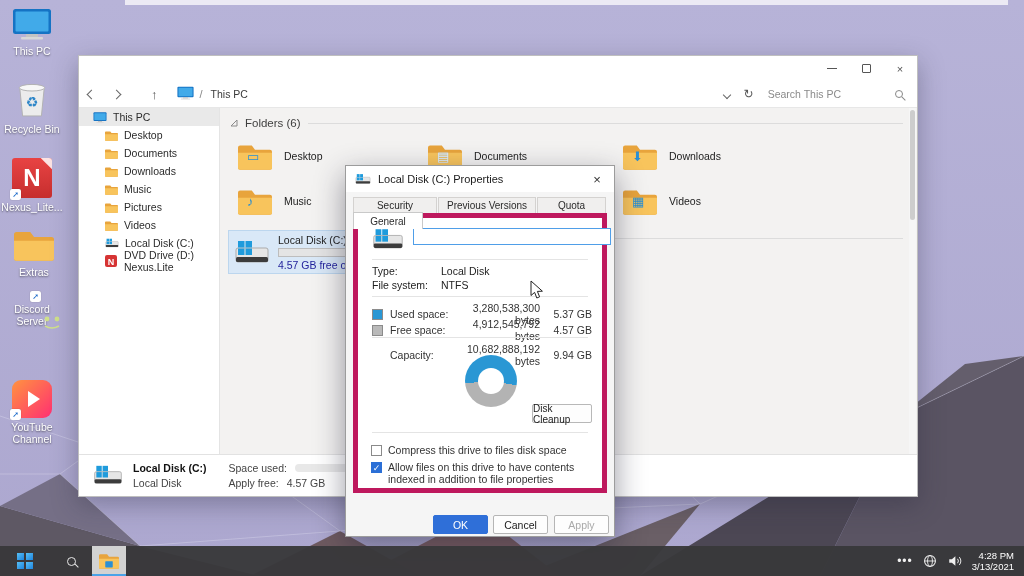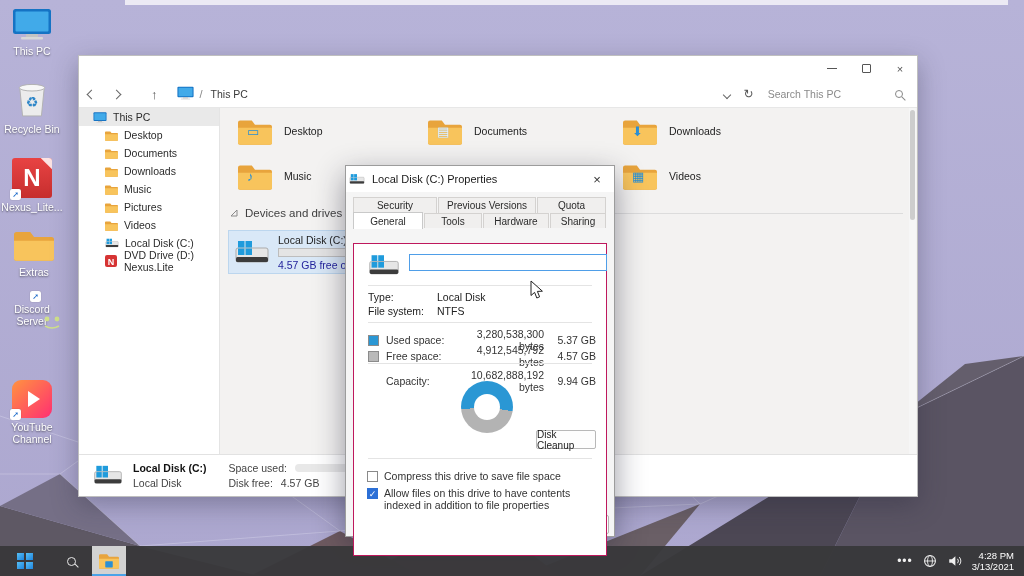--- a/index.html
+++ b/index.html
@@ -98,33 +98,33 @@
   #sb-type { color:#444; }
   .sb-col2 { margin-left:22px; }
   .sb-row { display:flex; align-items:center; gap:8px; color:#444; }
   .sb-bar { width:95px; height:8px; background:#e8e8e8; border-radius:4px; overflow:hidden; }
   .sb-bar .fill { height:100%; width:76%; background:#1b8ad1; border-radius:4px; }
 
   
   #dialog { position:absolute; left:345px; top:165px; width:270px; height:372px; background:#f5f5f5;
             border:1px solid #9c9c9c; box-shadow:0 10px 28px rgba(30,30,50,.45); font-size:10.5px; }
   #dlg-title { position:absolute; left:0; top:0; right:0; height:26px; background:#fff;
-               display:flex; align-items:center; gap:7px; padding-left:3px; }
+               display:flex; align-items:center; gap:7px; padding-left:9px; }
   #dlg-title .t { color:#1a1a1a; font-size:11px; }
   #dlg-close { position:absolute; right:8px; top:4px; width:18px; height:18px; display:flex;
                align-items:center; justify-content:center; color:#333; font-size:13px; }
   .tabrow { position:absolute; left:7px; right:7px; display:flex; }
   #tabrow1 { top:31px; height:16px; }
   #tabrow2 { top:47px; height:15px; }
   .tab { background:#f0efee; border:1px solid #d4d2d0; border-bottom:none; display:flex; align-items:center;
          justify-content:center; color:#2b2b2b; margin-right:1px; font-size:10px; }
   .tab.active { background:#fff; position:relative; z-index:3; height:17px; margin-top:-1px;
                 border:1px solid #c9c9c9; border-bottom:none; }
-  #dlg-panel { position:absolute; left:7px; top:77px; right:7px; height:313px; background:#fff;
-               border:1px solid #be185d; z-index:2; }
+  #dlg-panel { position:absolute; left:7px; top:47px; right:7px; height:280px; background:#fff;
+               border:5px solid #be185d; z-index:2; }
   .abs { position:absolute; }
   .sep { position:absolute; left:14px; right:14px; height:1px; background:#e4e4e4; }
   #vol-input { position:absolute; left:55px; top:10px; width:198px; height:17px; border:1px solid #4f9ee8;
                background:#fff; font:inherit; padding:0 4px; }
   .kv-label { color:#222; }
   .kv-val { color:#222; }
   .swatch { width:11px; height:11px; display:inline-block; border:1px solid #8b8b8b; }
   .swatch.used { background:#2a97d4; } .swatch.free { background:#b9b9b9; }
   .space-row { position:absolute; left:14px; right:10px; display:flex; align-items:center; }
   .space-row .sl { width:76px; margin-left:7px; }
@@ -345,20 +345,27 @@
     <div class="side-item ind-child">
       <svg width="13" height="12" viewBox="0 0 13 12">
         <rect width="12" height="12" rx="2" fill="#d63434"></rect>
         <text x="6" y="9.5" font-size="9" font-weight="bold" fill="#fff" text-anchor="middle">N</text>
       </svg>
       <span>DVD Drive (D:) Nexus.Lite</span>
     </div>
   </div>
 
   <div id="content">
+    <div class="sec-head">
+      <svg width="8" height="8" viewBox="0 0 8 8">
+          <path d="M7 1 L7 7 L1 7 Z" fill="none" stroke="#8a8a8a"></path>
+        </svg>
+      <span>Folders (6)</span>
+      <span class="rule"></span>
+    </div>
     <div class="tile-grid">
       <div class="tile">
         <span class="ficon"><svg width="34" height="28" viewBox="0 0 32 26">
               <use href="#ic-folder"></use>
             </svg><span class="glyph">▭</span></span>
         <span class="tlbl">Desktop</span>
       </div>
       <div class="tile">
         <span class="ficon"><svg width="34" height="28" viewBox="0 0 32 26">
               <use href="#ic-folder"></use>
@@ -421,21 +428,21 @@
     <span class="sb-col">
       <span id="sb-name">Local Disk (C:)</span>
       <span id="sb-type">Local Disk</span>
     </span>
     <span class="sb-col sb-col2">
       <span class="sb-row">
         <span>Space used:</span>
         <span class="sb-bar"><span class="fill"></span></span>
       </span>
       <span class="sb-row">
-        <span>Disk free:</span>
+        <span>Apply free:</span>
         <span>4.57 GB</span>
       </span>
     </span>
   </div>
 </div>
 
 <div id="dialog">
   <div id="dlg-title">
     <svg width="16" height="14" viewBox="0 0 36 28">
         <use href="#ic-drive"></use>
@@ -494,21 +501,21 @@
       <span class="gb">9.94 GB</span>
     </span>
 
     <span id="donut"></span>
     <span id="cleanup-btn">Disk Cleanup</span>
 
     <span class="sep" style="top:214px"></span>
 
     <span class="cb-row" style="top:226px">
       <span class="cbox"></span>
-      <span>Compress this drive to save file space</span>
+      <span>Compress this drive to files disk space</span>
     </span>
     <span class="cb-row" style="top:243px">
       <span class="cbox checked">✓</span>
       <span>Allow files on this drive to have contents indexed in addition to file properties</span>
     </span>
   </div>
 
   <span class="dlg-btn" id="btn-ok">OK</span>
   <span class="dlg-btn" id="btn-cancel">Cancel</span>
   <span class="dlg-btn" id="btn-apply">Apply</span>

